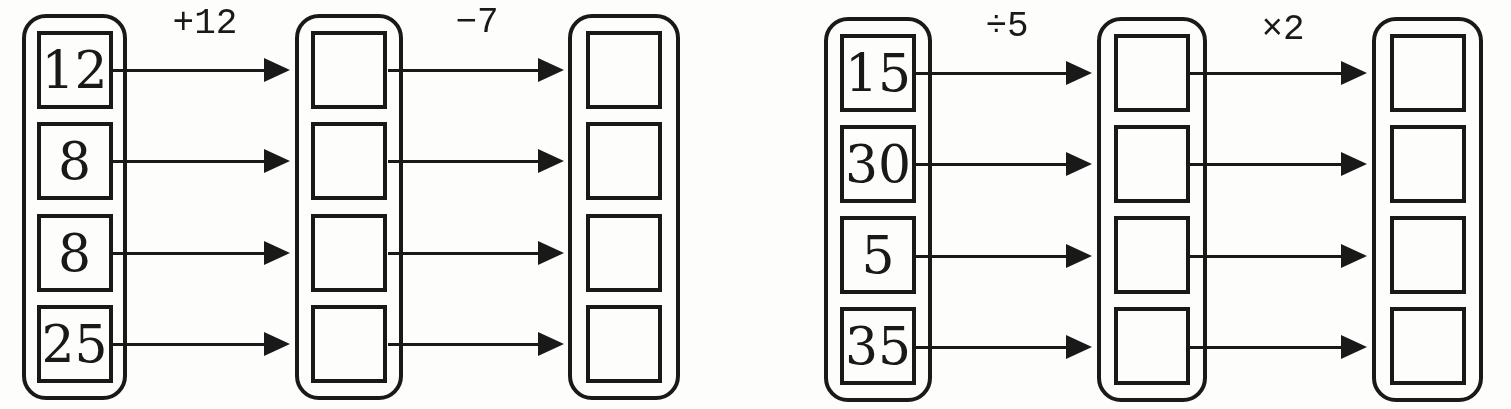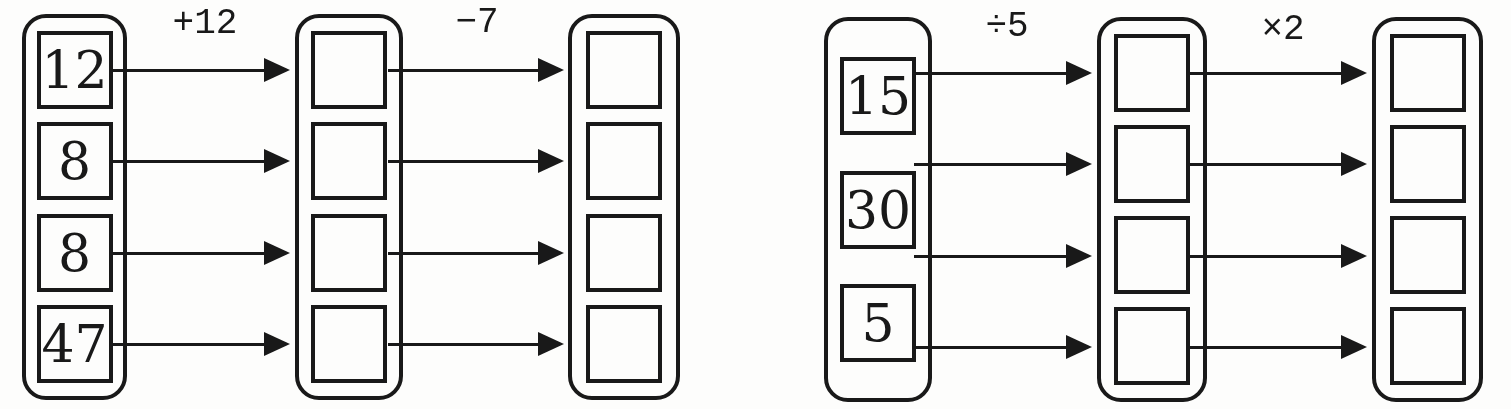--- a/index.html
+++ b/index.html
@@ -77,21 +77,21 @@
 </style>
 </head>
 <body>
 
 <div class="canvas">
 
   <div class="pill" style="left:22px;top:14px;width:105px;height:386px;">
     <div class="cell">12</div>
     <div class="cell">8</div>
     <div class="cell">8</div>
-    <div class="cell">47</div>
+    <div class="cell">25</div>
   </div>
 
   <div class="op" style="left:205px;top:6px;">+12</div>
 
   <div class="arrow" style="left:112px;top:70px;width:178px;">
       <div class="shaft"></div>
       <div class="head"></div>
     </div>
   <div class="arrow" style="left:112px;top:161px;width:178px;">
       <div class="shaft"></div>
@@ -136,20 +136,21 @@
     <div class="cell"></div>
     <div class="cell"></div>
     <div class="cell"></div>
     <div class="cell"></div>
   </div>
 
   <div class="pill" style="left:824px;top:17px;width:108px;height:385px;">
     <div class="cell">15</div>
     <div class="cell">30</div>
     <div class="cell">5</div>
+    <div class="cell">35</div>
   </div>
 
   <div class="op" style="left:1007px;top:9px;">÷5</div>
 
   <div class="arrow" style="left:914px;top:73px;width:178px;">
       <div class="shaft"></div>
       <div class="head"></div>
     </div>
   <div class="arrow" style="left:914px;top:164px;width:178px;">
       <div class="shaft"></div>

